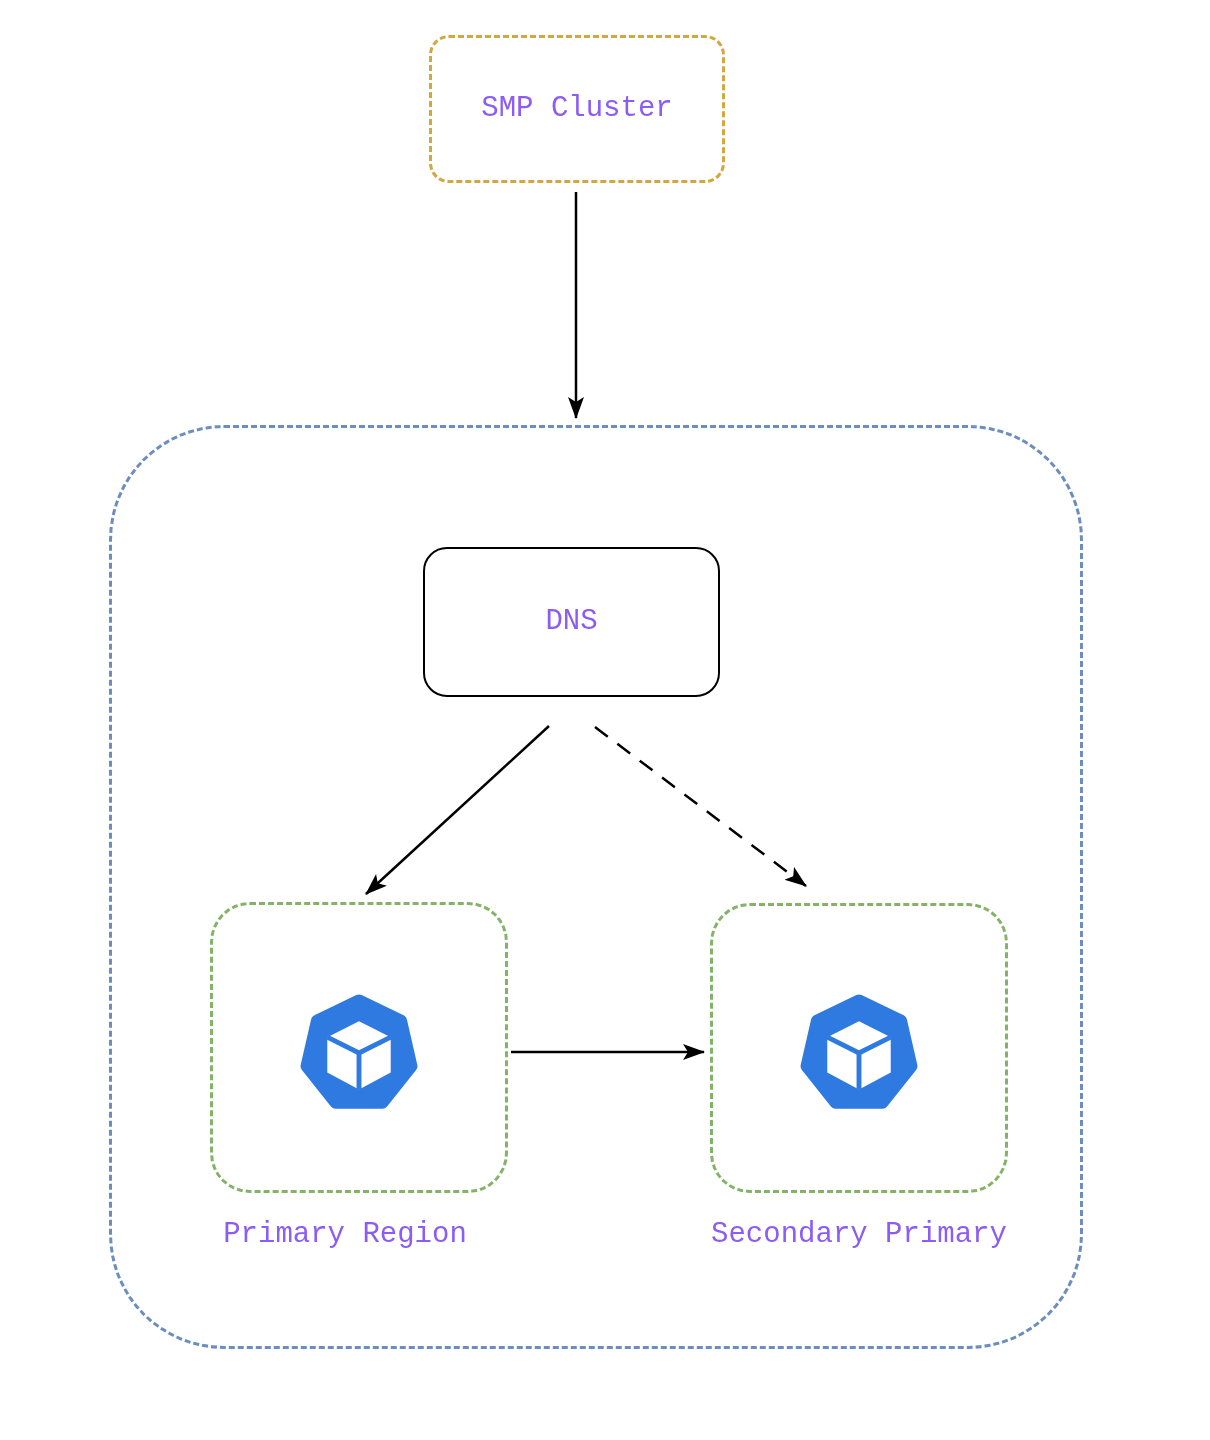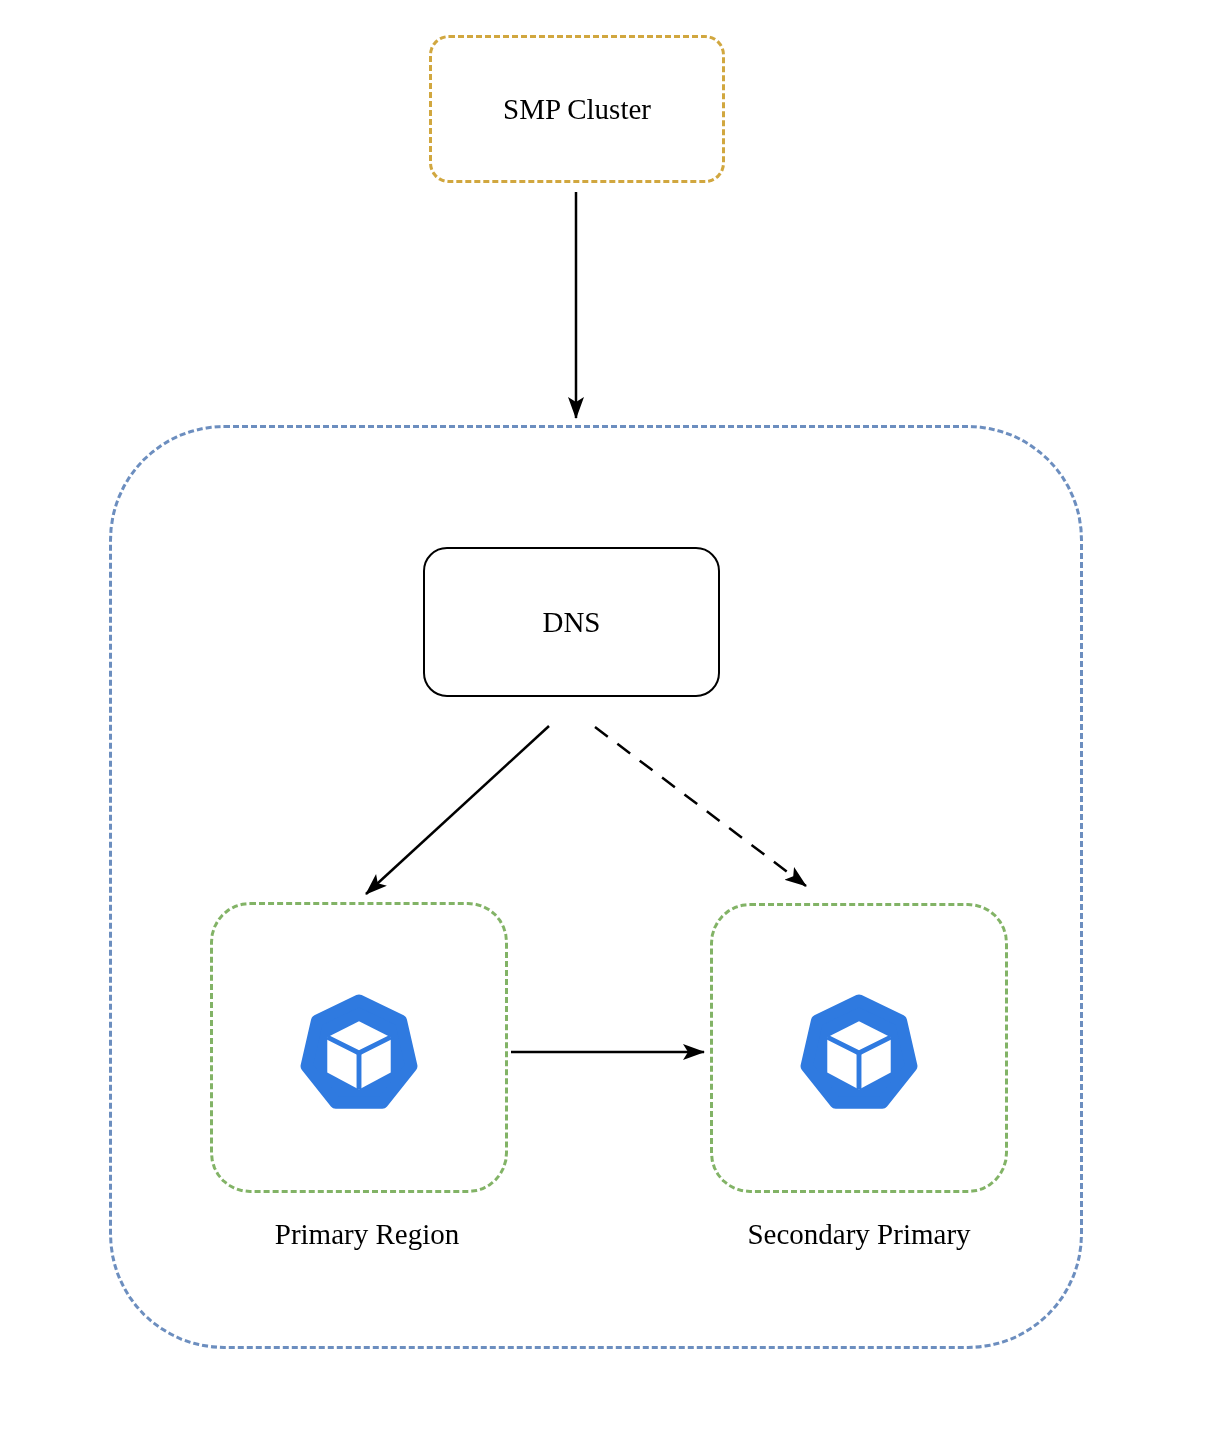--- a/index.html
+++ b/index.html
@@ -1,22 +1,22 @@
 <!DOCTYPE html>
 <html><head>
 <meta charset="utf-8">
 <style>
   html, body { margin: 0; padding: 0; background: #ffffff; }
   .canvas {
     position: relative;
     width: 1210px;
     height: 1440px;
     background: #ffffff;
-    font-family: Liberation Serif, serif;
-    color: #000000;
+    font-family: Liberation Mono, monospace;
+    color: #8b5cf6;
     overflow: hidden;
     border-radius: 27px;
   }
   .node {
     position: absolute;
     box-sizing: border-box;
     background: #ffffff;
     display: flex;
     align-items: center;
     justify-content: center;
@@ -50,21 +50,21 @@
   .primary-region   { left: 210px; top: 902px; width: 298px; height: 291px; }
   .secondary-region { left: 710px; top: 903px; width: 298px; height: 290px; }
   .region .icon-wrap { width: 122px; height: 122px; margin-top: 10px; }
   .region-label {
     position: absolute;
     width: 298px;
     text-align: center;
     font-size: 29px;
     top: 1218px;
   }
-  .primary-region-label   { left: 218px; }
+  .primary-region-label   { left: 196px; }
   .secondary-region-label { left: 710px; }
   .edges-layer {
     position: absolute;
     left: 0; top: 0;
     width: 1210px; height: 1440px;
     pointer-events: none;
   }
 </style>
 </head>
 <body>

